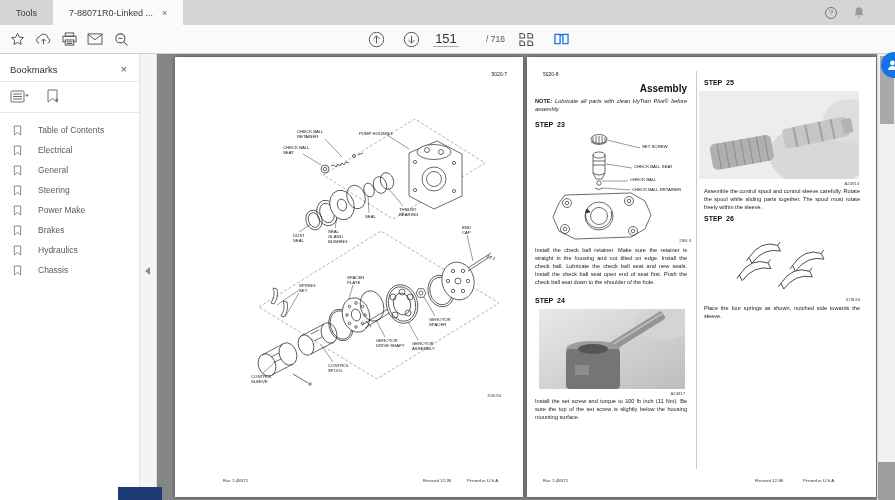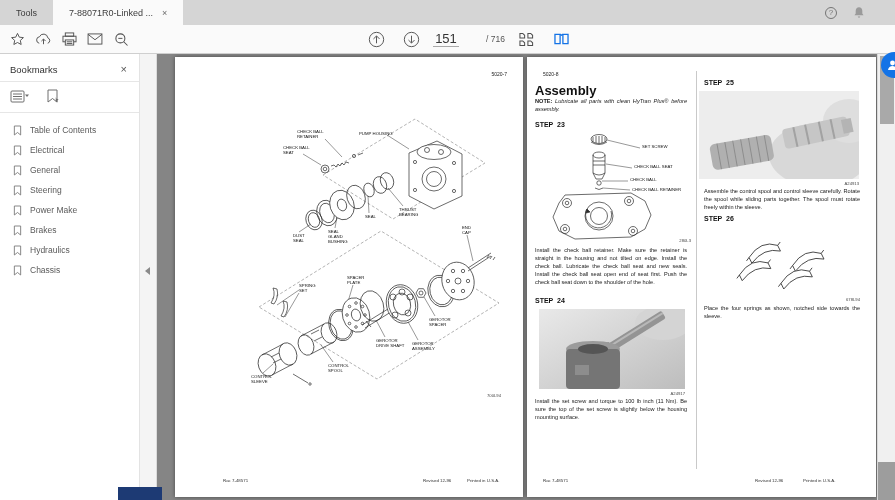--- a/index.html
+++ b/index.html
@@ -28,39 +28,39 @@
     background:#1473e6; z-index:6; display:flex; align-items:center; justify-content:center; }
 
   
   .main { display:flex; height:446px; }
   .sidebar { width:140px; background:#fff; position:relative; border-right:1px solid #e3e3e3; }
   .sb-head { display:flex; justify-content:space-between; align-items:center;
     padding:9px 12px 6px 10px; font-size:9.5px; color:#333; border-bottom:1px solid #e6e6e6; }
   .sb-close { color:#555; font-size:11px; }
   .sb-tools { display:flex; gap:16px; padding:7px 10px 8px; border-bottom:1px solid #e6e6e6; align-items:center; }
   .sb-list { padding-top:7px; }
-  .sb-item { display:flex; align-items:center; gap:8px; padding:4.5px 4px 4.5px 13px;
+  .sb-item { display:flex; align-items:center; gap:16px; padding:4.5px 4px 4.5px 13px;
     font-size:8.5px; color:#5a5a5a; cursor:default; }
   .collapse { width:17px; background:#f4f4f4; border-right:1px solid #dcdcdc; position:relative; }
   .collapse-arrow { position:absolute; top:213px; left:5px; width:0; height:0;
     border-top:4px solid transparent; border-bottom:4px solid transparent; border-right:5px solid #8a8a8a; }
 
   
   .docarea { flex:1; position:relative; background:#858585; overflow:hidden; }
   .page { position:absolute; top:3px; height:440px; background:#fff; box-shadow:0 0 4px rgba(0,0,0,.45); }
   .page-left { left:18px; width:348px; }
   .page-right { left:370px; width:349px; }
   .pgnum { position:absolute; font-size:5px; color:#222; }
   .pt-label { position:absolute; font-size:4.3px; line-height:1.18; white-space:pre-line; color:#111; }
   .fig-code { font-size:4.2px; color:#444; }
   .step-h { position:absolute; font-size:7px; font-weight:bold; color:#111; word-spacing:2px; }
   .body-txt { position:absolute; font-size:5.6px; line-height:1.42; text-align:justify; color:#222; }
   .note-txt { position:absolute; font-size:5.6px; line-height:1.42; color:#222; }
   .note-txt i { color:#222; }
-  .doc-title { position:absolute; font-size:13px; font-weight:bold; text-align:left; color:#111; }
+  .doc-title { position:absolute; font-size:10px; font-weight:bold; text-align:right; color:#111; }
   .footer-txt { position:absolute; font-size:4.4px; color:#333; bottom:14px; }
   .col-rule { position:absolute; left:169px; top:14px; height:398px; width:1px; background:#c9c9c9; }
   .photo { position:absolute; overflow:hidden; }
 
   
   .vscroll { position:absolute; right:0; top:0; bottom:0; width:18px; background:#f0f0f0; border-left:1px solid #d9d9d9; }
   .vthumb { position:absolute; top:2px; left:2px; width:14px; height:68px; background:#a9a9a9; }
   .scroll-corner { position:absolute; bottom:0; left:0; width:18px; height:38px; background:#9d9d9d; }
 
   .blue-frag { position:absolute; left:118px; top:487px; width:44px; height:13px; background:#1d3a74; z-index:7; }

